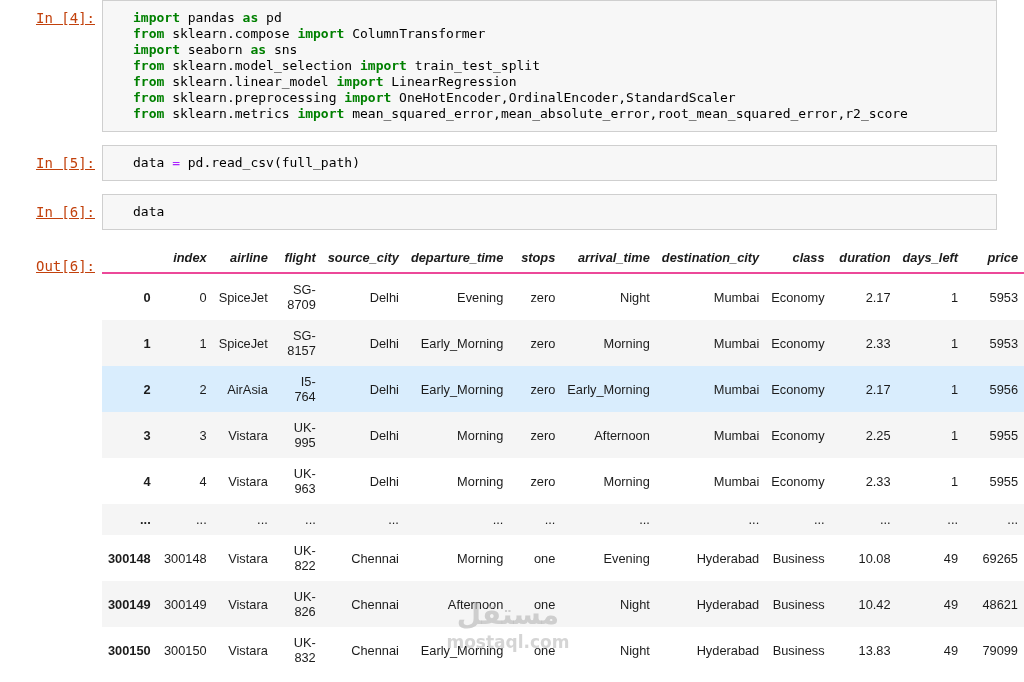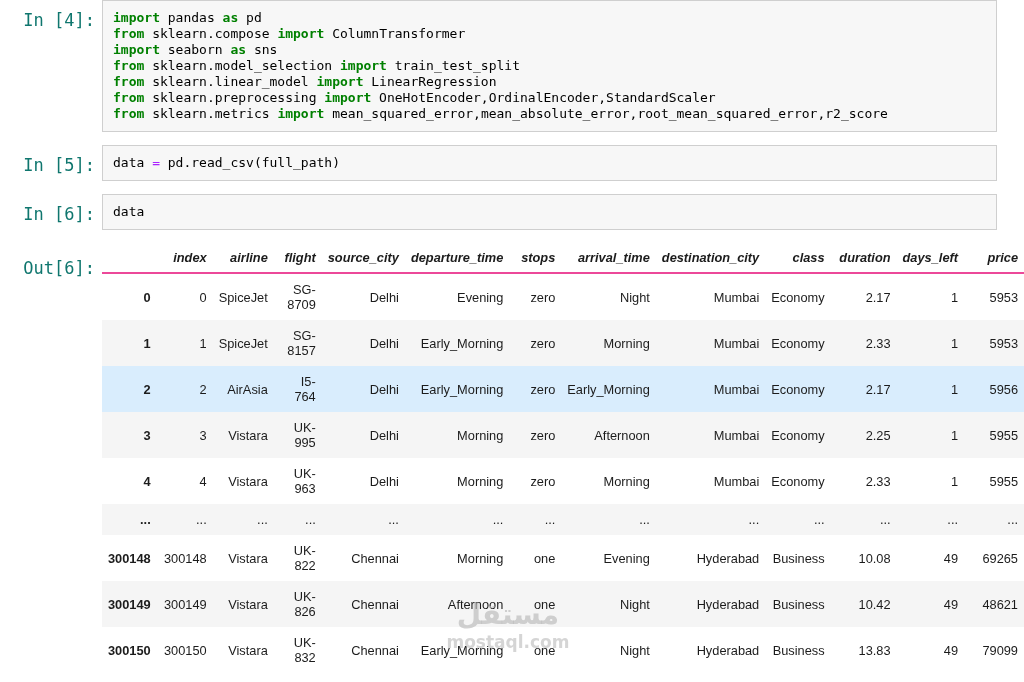--- a/index.html
+++ b/index.html
@@ -9,32 +9,32 @@
     background: #ffffff;
     font-family: "Liberation Sans", sans-serif;
     color: #1c1c1c;
   }
   .notebook { position: relative; width: 1024px; height: 682px; overflow: hidden; }
 
   
   .cell-row { display: flex; align-items: flex-start; margin-bottom: 13px; }
   .prompt {
     flex: 0 0 102px; width: 102px; text-align: right; padding: 10px 7px 0 0;
-    font-family: "DejaVu Sans Mono", monospace; font-size: 17px;
-    color: #0f766e; user-select: none;
+    font-family: "DejaVu Sans Mono", monospace; font-size: 14px;
+    color: #c2410c; user-select: none; text-decoration: underline;
   }
   .out-prompt { padding-top: 15px; }
   .input {
     flex: 1 1 auto; margin-right: 27px;
     border: 1px solid #cfcfcf; background: #f7f7f7;
     padding: 9px 10px;
     font-family: "DejaVu Sans Mono", monospace; font-size: 13px; line-height: 16px;
     color: #000; overflow: hidden;
   }
-  .code-line { white-space: pre; }
+  .code-line { white-space: pre; margin-left: 20px; }
   .kw { color: #008000; font-weight: bold; }
   .op { color: #AA22FF; }
 
   
   .output-area { flex: 1 1 auto; overflow: hidden; }
   table.dataframe {
     border-collapse: collapse; table-layout: fixed; border: none;
     font-size: 12.8px; color: #1c1c1c;
   }
   table.dataframe th, table.dataframe td {

